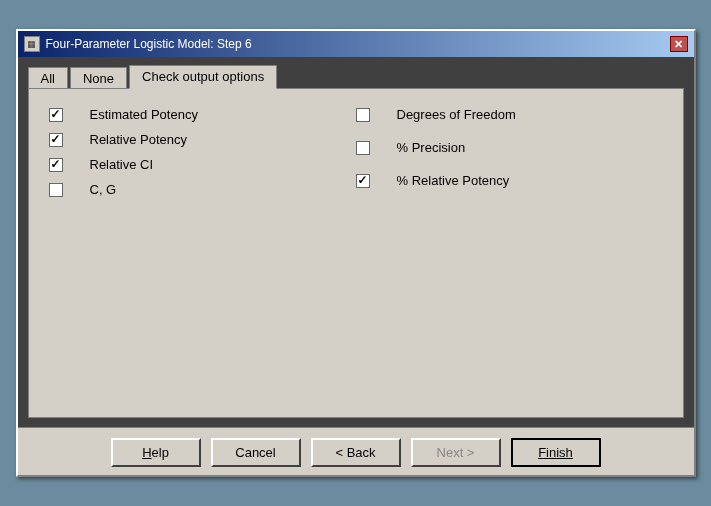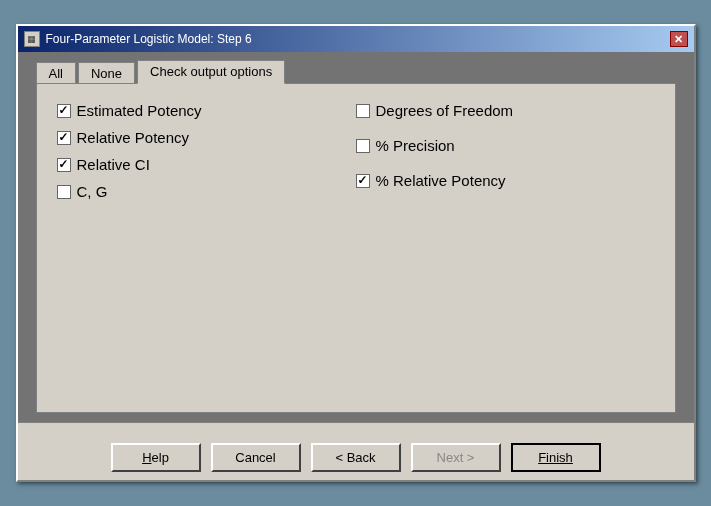--- a/index.html
+++ b/index.html
@@ -70,22 +70,22 @@
       color: white;
       font-size: 11px;
       font-weight: bold;
       display: flex;
       align-items: center;
       justify-content: center;
       cursor: pointer;
     }
 
     .content-area {
-      padding: 8px 18px;
-      background: #737373;
+      padding: 8px 10px;
+      background: #404040;
     }
 
     .tab-bar {
       display: flex;
       gap: 2px;
       margin-bottom: 0;
       align-items: flex-end;
     }
 
     .tab {
@@ -157,30 +157,31 @@
       content: '✓';
       position: absolute;
       top: -2px;
       left: 1px;
       font-size: 12px;
       color: #000;
       font-weight: bold;
     }
 
     .checkbox-label {
-      font-size: 15px;
+      font-size: 13px;
       color: #000;
       user-select: none;
+      margin-left: 21px;
     }
 
     .button-row {
       display: flex;
       justify-content: center;
       gap: 10px;
-      padding: 20px 8px 8px;
+      padding: 10px 8px 8px;
       background: #d4d0c8;
       border-top: 1px solid #808080;
     }
 
     .btn {
       padding: 5px 0;
       width: 90px;
       background: #d4d0c8;
       border: 2px solid #ffffff;
       border-right-color: #404040;

